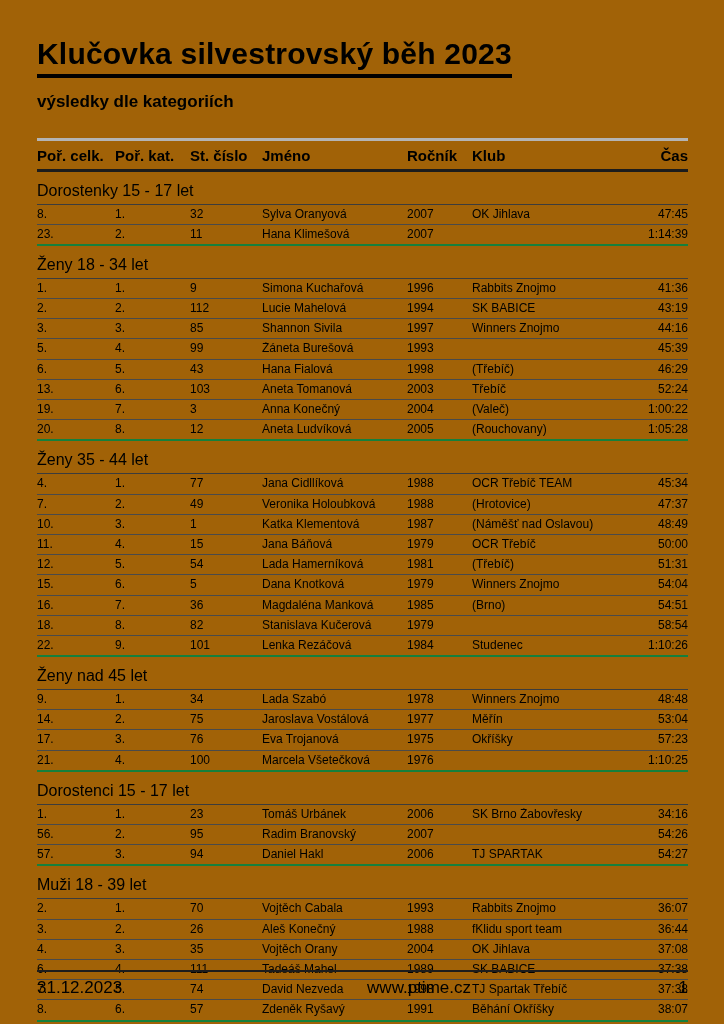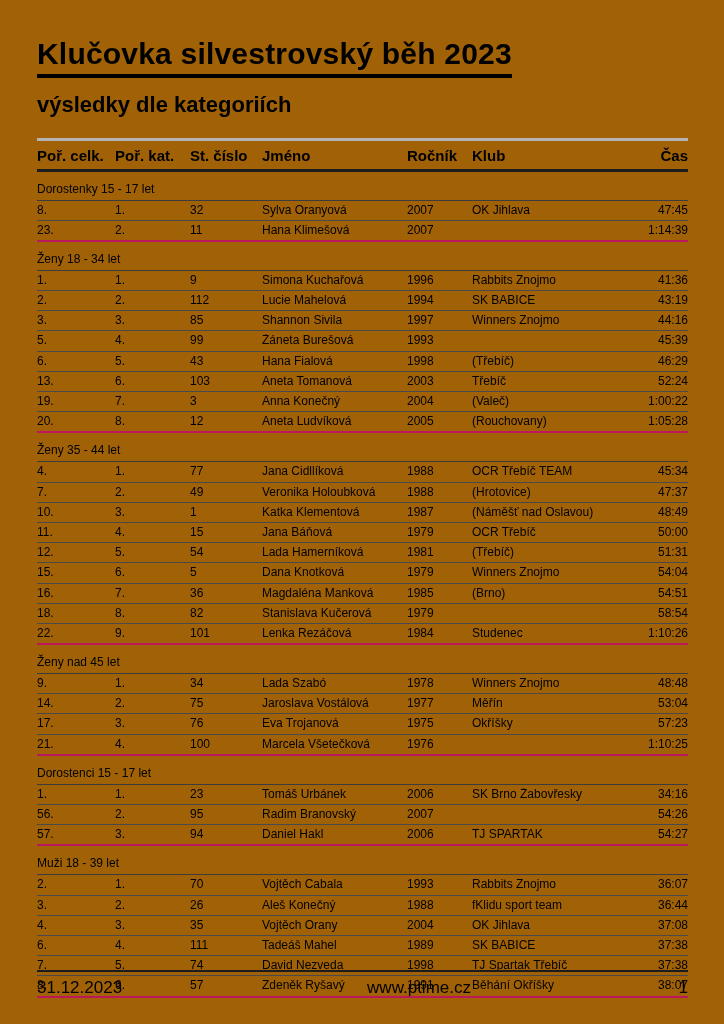--- a/index.html
+++ b/index.html
@@ -6,43 +6,43 @@
   .page {
     width:724px; height:1024px; background:#a16207; position:relative;
     font-family:"Liberation Sans", sans-serif; color:#000;
     box-sizing:border-box; padding:30px 36px 0 37px; overflow:hidden;
   }
   .title {
     font-size:30px; font-weight:bold; margin:8px 0 14px 0; line-height:1.05;
     display:inline-block; border-bottom:4px solid #000; padding-bottom:4px;
     letter-spacing:0.2px;
   }
-  .subtitle { font-size:22px; font-weight:bold; margin:0 0 20px 0; }
+  .subtitle { font-size:17px; font-weight:bold; margin:0 0 26px 0; }
   .rule-gray { height:3px; background:#b4b4b4; }
   .grid7 {
     display:grid;
     grid-template-columns:78px 75px 72px 145px 65px 1fr 70px;
     align-items:baseline;
   }
   .colhead { font-weight:bold; font-size:15px; padding:6px 0 5px 0; }
   .colhead .cas { text-align:right; }
   .rule-dark { height:3px; background:#1c1c1c; }
   .race {
     font-size:14px; margin-top:8px; padding:2px 0 5px 0;
     border-bottom:1px solid #3c3c3c;
   }
   .category { margin-top:9px; }
   .cat-name {
-    font-size:12px; padding:1px 0 4px 0; border-bottom:1px solid #3c3c3c;
+    font-size:16px; padding:1px 0 4px 0; border-bottom:1px solid #3c3c3c;
   }
   .row {
     font-size:12px; padding:3px 0 3px 0; border-bottom:1px solid #4a4a4a;
     line-height:1.1;
   }
-  .row:last-child { border-bottom:2px solid #be185d; }
+  .row:last-child { border-bottom:2px solid #15803d; }
   .cell { overflow:hidden; white-space:nowrap; }
   .cell.cas { text-align:right; }
   .footer-block { position:absolute; left:37px; right:36px; bottom:26px; }
   .footer-rule { height:2px; background:#1c1c1c; }
   .footer {
     display:flex; font-size:17px; padding-top:6px; align-items:baseline;
   }
   .footer .f-left  { flex:1; text-align:left; }
   .footer .f-mid   { flex:1; text-align:right; }
   .footer .f-right { flex:1; text-align:right; }

